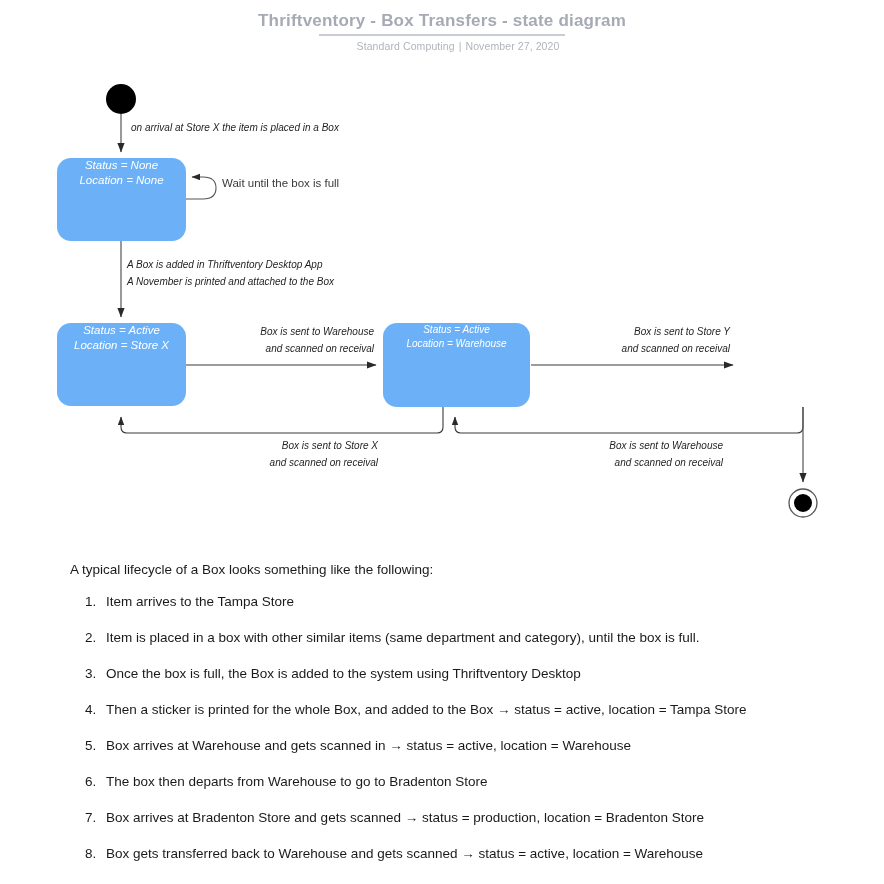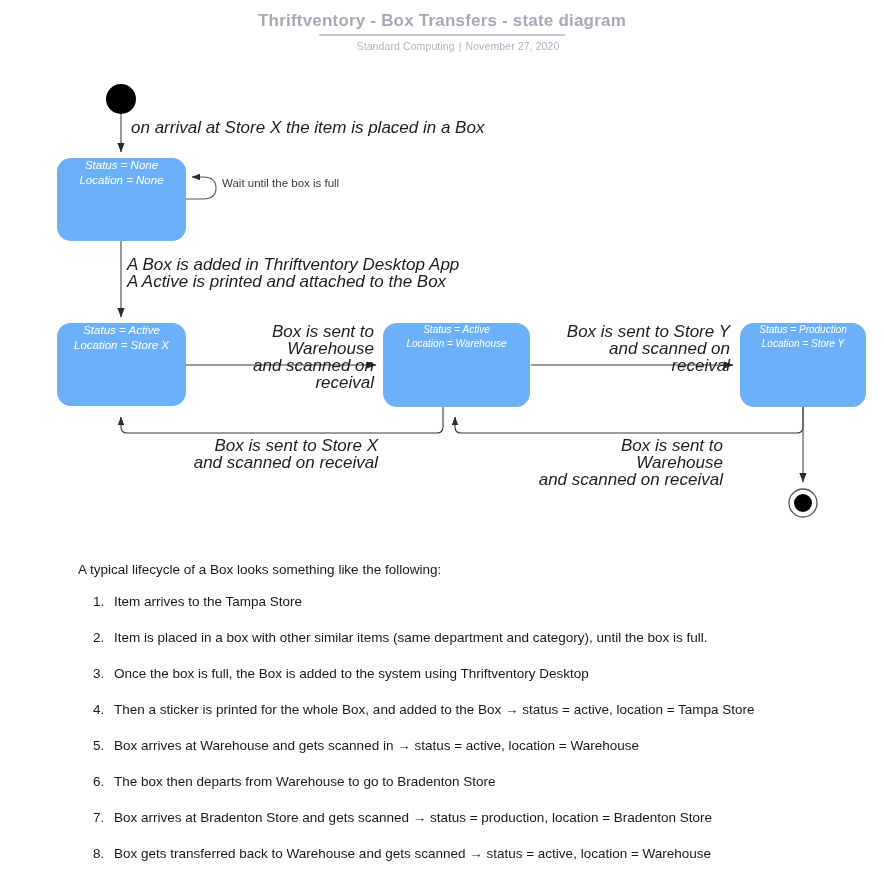--- a/index.html
+++ b/index.html
@@ -78,36 +78,36 @@
     font-size: 11.5px;
     white-space: pre-line;
     padding: 0 6px;
   }
   .state-label.small { font-size: 10px; line-height: 14px; }
 
   
   .edge-label {
     position: absolute;
     font-style: italic;
-    font-size: 17px;
+    font-size: 10px;
     line-height: 17px;
     color: #1e1e1e;
     white-space: pre-line;
   }
   .edge-label.upright {
     font-style: normal;
     font-size: 11.5px;
     color: #3a3a3a;
   }
   .edge-label.center { text-align: right; }
 
   
   .body-copy {
     position: absolute;
-    left: 16px;
+    left: 8px;
     top: 560px;
     width: 800px;
     padding-left: 48px;
   }
   .lede {
     margin: 0 0 0 14px;
     font-size: 13.5px;
     line-height: 20px;
     color: #1a1a1a;
   }
@@ -174,31 +174,27 @@
   <div class="state" style="left:57px; top:323px; width:129px; height:83px;">
     <div class="state-label">Status = Active
 Location = Store X</div>
   </div>
 
   <div class="state" style="left:383px; top:323px; width:147px; height:84px;">
     <div class="state-label small">Status = Active
 Location = Warehouse</div>
   </div>
 
-  <div class="state" style="left:740px; top:323px; width:126px; height:84px;">
-    <div class="state-label small">Status = Production
-Location = Store Y</div>
-  </div>
 
   <div class="edge-label" style="left:131px; top:119px;">on arrival at Store X the item is placed in a Box</div>
 
   <div class="edge-label upright" style="left:222px; top:175px;">Wait until the box is full</div>
 
   <div class="edge-label" style="left:127px; top:256px;">A Box is added in Thriftventory Desktop App
-A Active is printed and attached to the Box</div>
+A November is printed and attached to the Box</div>
 
   <div class="edge-label center" style="left:194px; top:323px; width:180px;">Box is sent to Warehouse
 and scanned on receival</div>
 
   <div class="edge-label center" style="left:554px; top:323px; width:176px;">Box is sent to Store Y
 and scanned on receival</div>
 
   <div class="edge-label center" style="left:190px; top:437px; width:188px;">Box is sent to Store X
 and scanned on receival</div>
 

